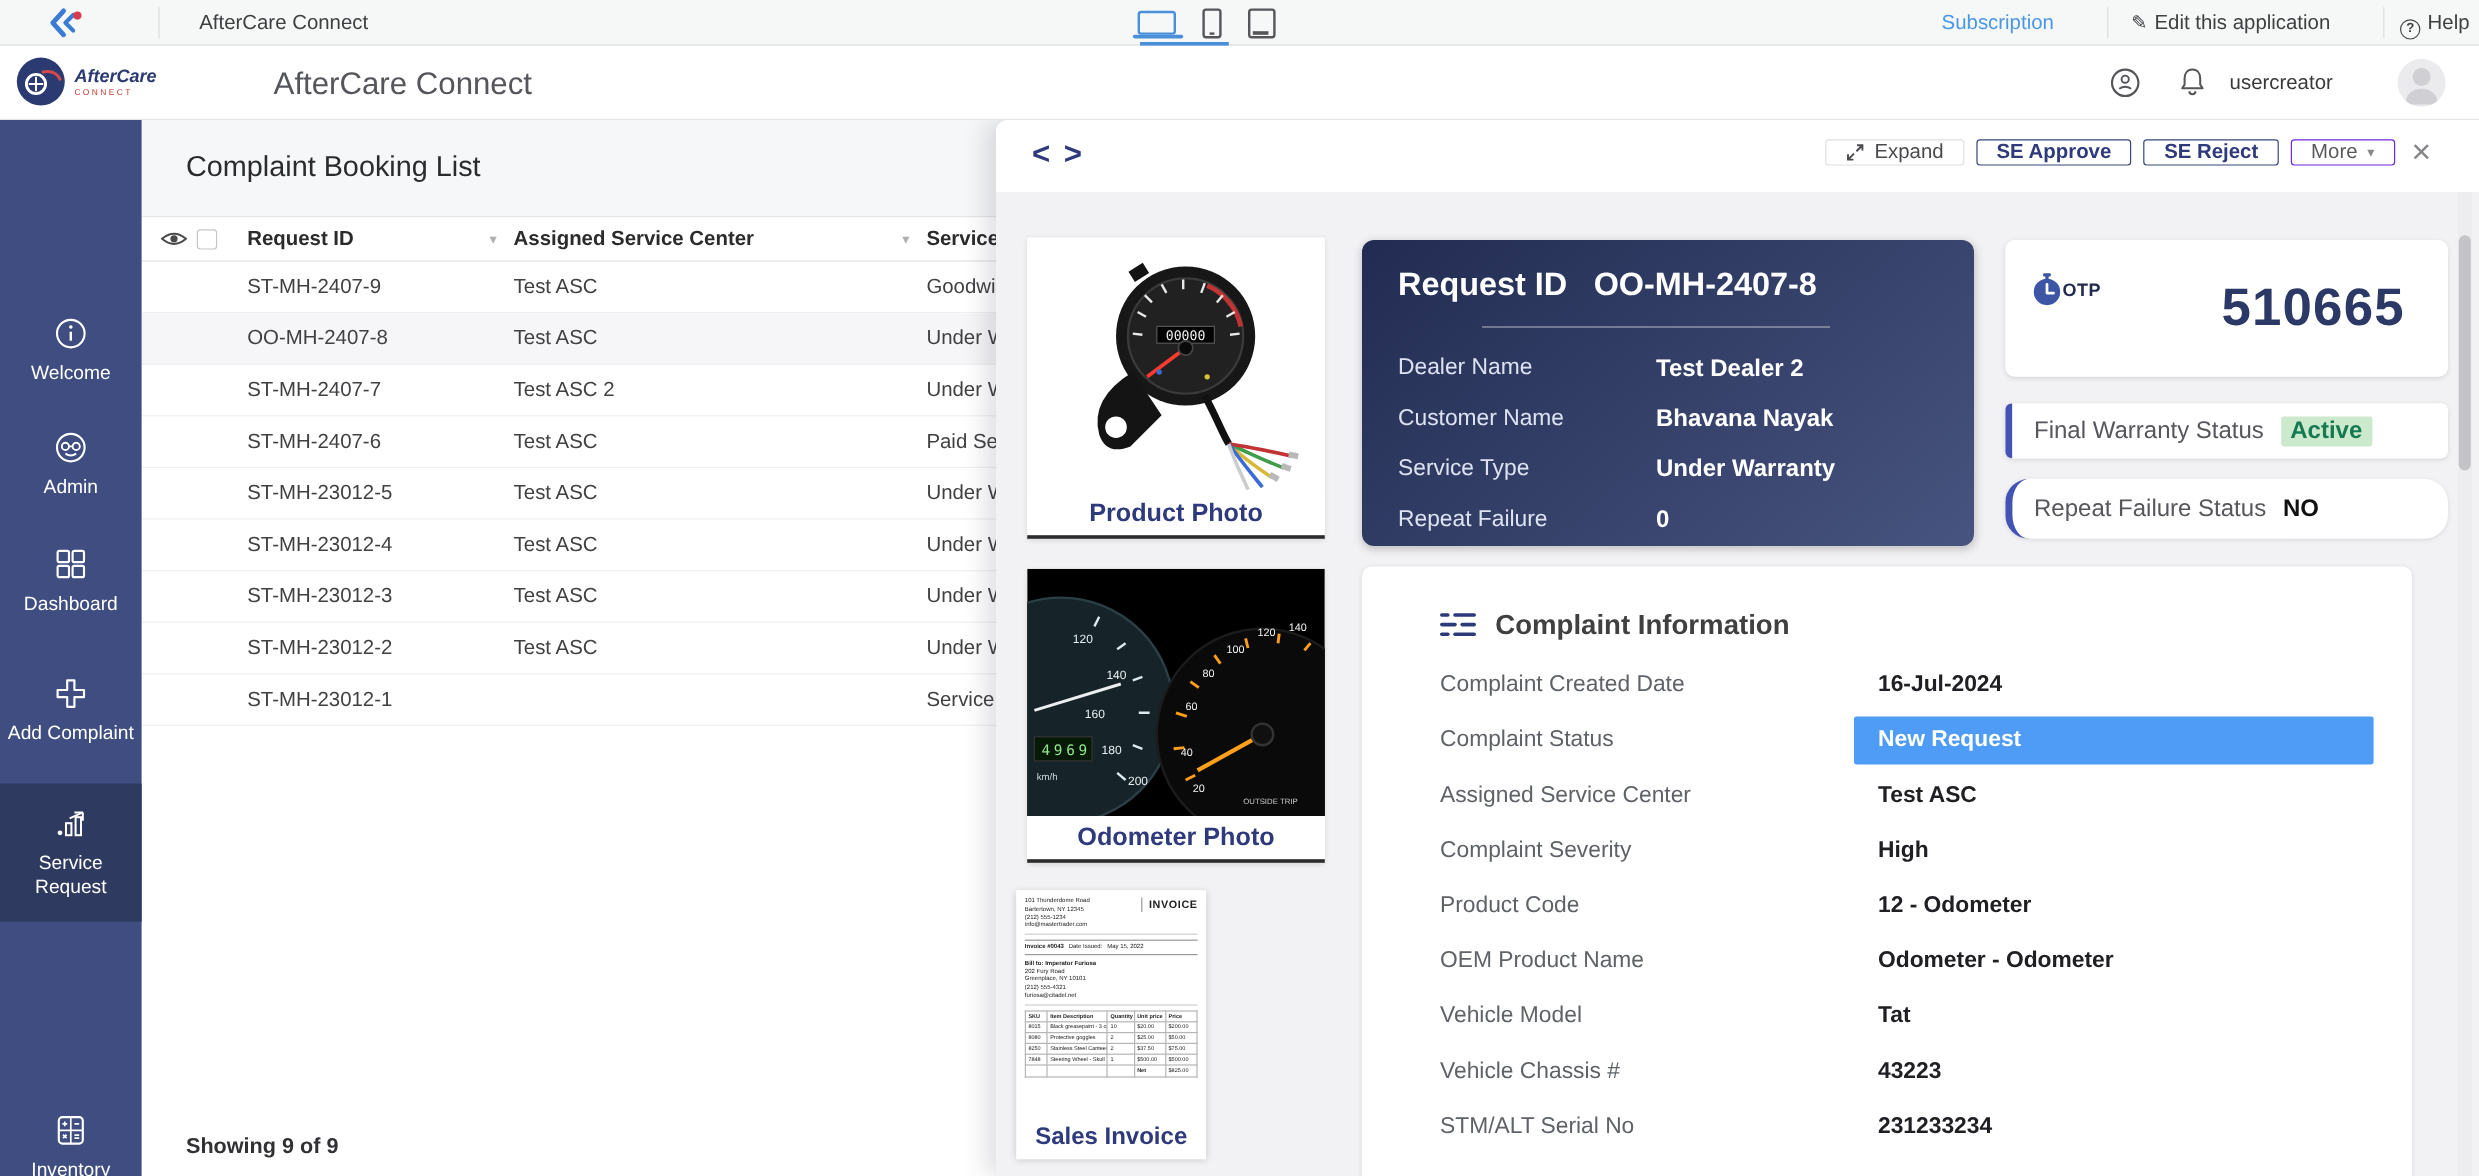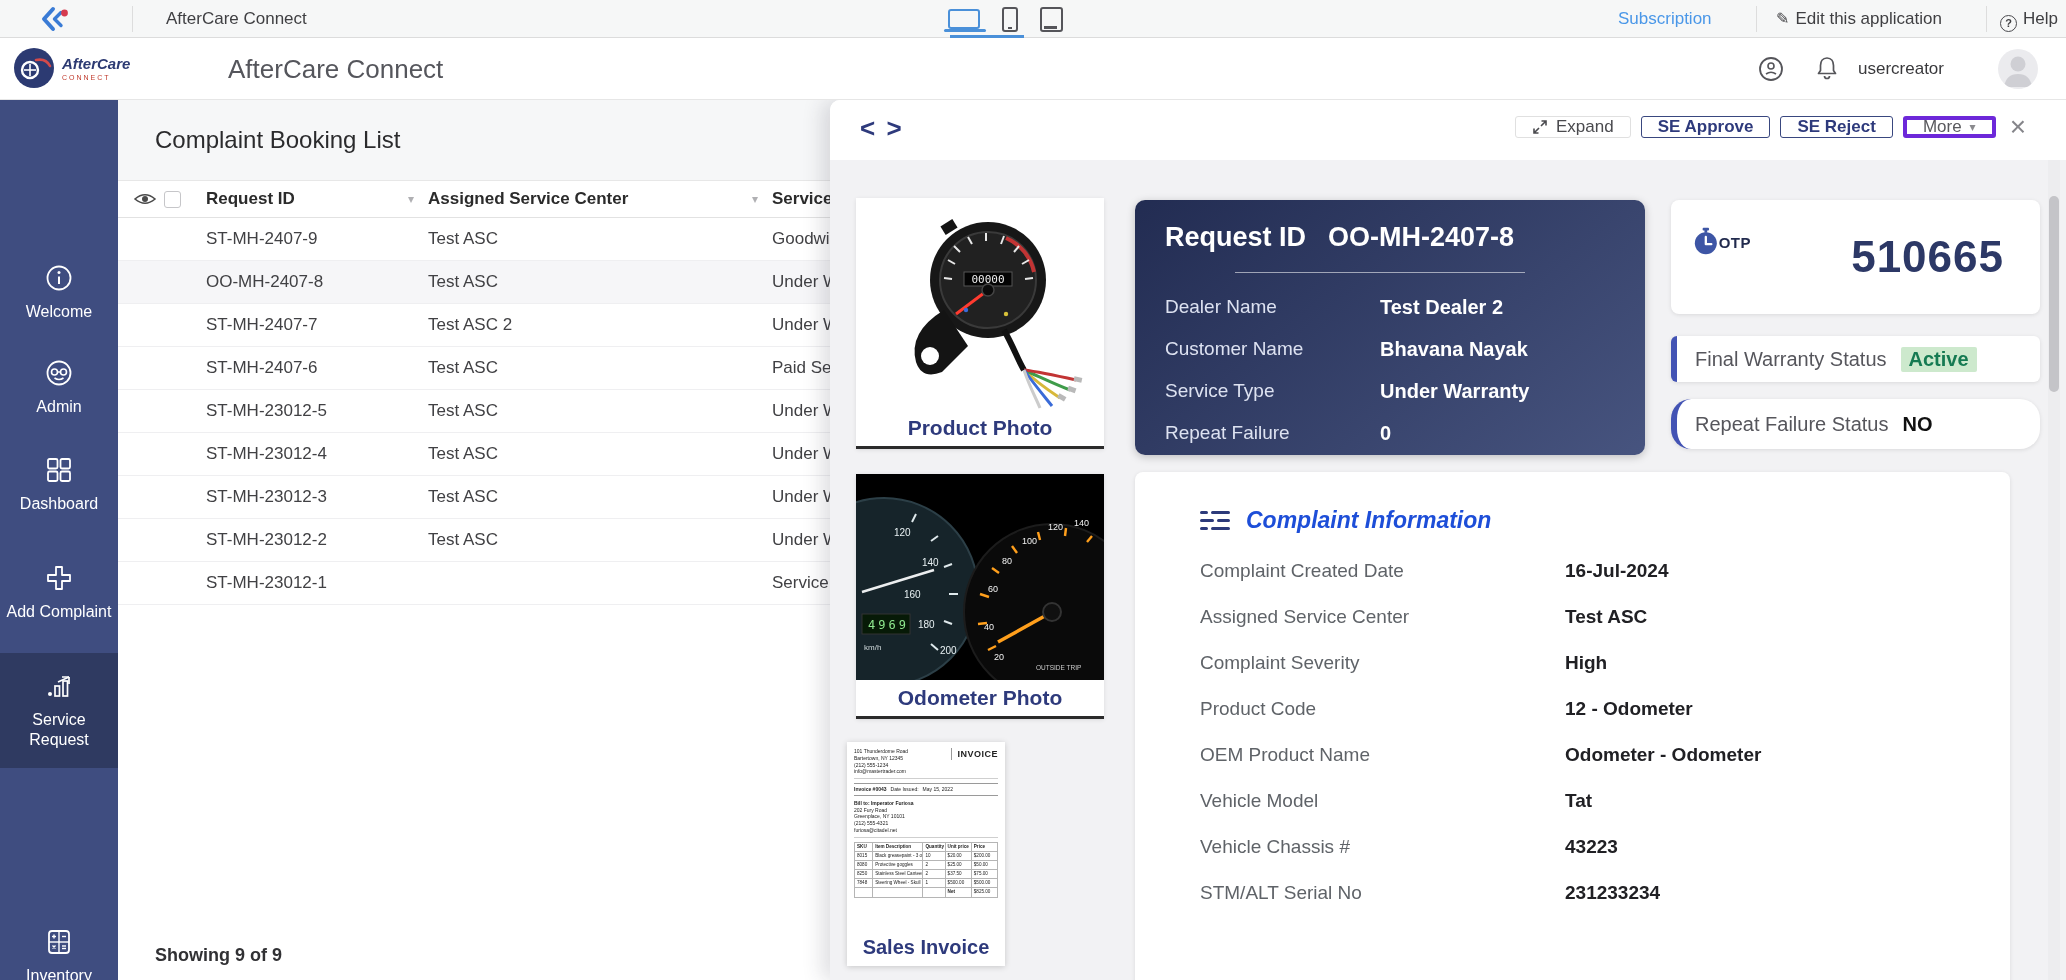--- a/index.html
+++ b/index.html
@@ -67,21 +67,21 @@
   .list-footer { position:absolute; left:37px; top:845px; font-size:18px; font-weight:600; color:#313134; }
 
   
   .panel { position:absolute; left:830px; top:100px; width:1236px; height:880px; background:#fff; border-radius:10px 0 0 0; box-shadow:-8px 0 20px rgba(40,40,60,.15); z-index:50; }
   .ptoolbar { position:relative; height:60px; background:#fff; border-radius:10px 0 0 0; }
   .code-icon { position:absolute; left:30px; top:13px; font-size:26px; font-weight:bold; color:#2e3a7c; letter-spacing:2px; cursor:pointer; }
   .pt-buttons { position:absolute; right:36px; top:11px; display:flex; gap:10px; align-items:center; }
   .btn { height:22px; display:inline-flex; align-items:center; gap:8px; padding:0 16px; background:#fff; border-radius:3px; font-size:17px; cursor:pointer; }
   .btn-expand { border:1px solid #e0e0e0; color:#4a4a4e; }
   .btn-outline { border:1.5px solid #39477f; color:#2e3a7c; font-weight:bold; }
-  .btn-more { border:4px solid #6d28d9; color:#5a5a5e; }
+  .btn-more { border:1px solid #6d28d9; color:#5a5a5e; }
   .btn-more .mcaret { font-size:12px; color:#8a8a8e; }
   .btn-close { border:none; padding:0 4px; font-size:28px; color:#85858a; background:transparent; cursor:pointer; }
 
   .pbody { position:absolute; left:0; top:60px; width:1236px; height:820px; background:#f2f2f4; overflow:hidden; }
   .wcard { position:absolute; background:#fff; box-shadow:0 1px 4px rgba(0,0,0,.10); }
 
   .card-product { left:26px; top:38px; width:248px; border-radius:2px; }
   .card-odometer { left:26px; top:314px; width:248px; border-radius:2px; }
   .photo-caption { height:36px; display:flex; align-items:center; justify-content:center; font-size:21px; font-weight:bold; color:#2e3a7c; background:#fff; }
   .photo-underline { height:3px; background:#2b2b2b; }
@@ -118,21 +118,21 @@
   .status-card { left:841px; width:369px; border-radius:6px; border-left:6px solid #4353b4; display:flex; align-items:center; padding-left:18px; gap:14px; }
   .sc1 { top:176px; height:46px; }
   .sc2 { top:239px; height:50px;border-radius:20px; }
   .status-label { font-size:20px; color:#56565c; }
   .badge-green { background:#cde9cd; color:#157a52; font-weight:bold; font-size:20px; padding:1px 8px; border-radius:2px; }
   .status-no { font-size:20px; font-weight:bold; color:#111; }
 
   
   .info-card { left:305px; top:312px; width:875px; height:520px; border-radius:8px; padding-left:65px; padding-top:34px; }
   .info-header { display:flex; align-items:center; gap:16px; height:28px; }
-  .info-title { font-size:23px; font-weight:bold; color:#1d4ed8;font-style:italic; }
+  .info-title { font-size:23px; font-weight:bold; color:#404040; }
   .list-glyph { width:30px; height:20px; position:relative; }
   .list-glyph i { position:absolute; left:0; height:2.5px; background:#2c3a7a; border-radius:2px; }
   .list-glyph i:nth-child(1){ top:1px; width:8px; }
   .list-glyph i:nth-child(2){ top:1px; left:11px; width:19px; }
   .list-glyph i:nth-child(3){ top:9px; width:14px; }
   .list-glyph i:nth-child(4){ top:9px; left:17px; width:13px; }
   .list-glyph i:nth-child(5){ top:17px; width:8px; }
   .list-glyph i:nth-child(6){ top:17px; left:11px; width:19px; }
   .info-fields { margin-top:14px; }
   .fr { display:flex; align-items:center; height:46px; }
@@ -630,20 +630,24 @@
               <i></i>
             </span>
           <span class="info-title">Complaint Information</span>
         </div>
         <div class="info-fields">
           <div class="fr">
             <span class="fl">Complaint Created Date</span>
             <span class="fv">16-Jul-2024</span>
           </div>
           <div class="fr">
+            <span class="fl">Complaint Status</span>
+            <span class="fv badge-blue">New Request</span>
+          </div>
+          <div class="fr">
             <span class="fl">Assigned Service Center</span>
             <span class="fv">Test ASC</span>
           </div>
           <div class="fr">
             <span class="fl">Complaint Severity</span>
             <span class="fv">High</span>
           </div>
           <div class="fr">
             <span class="fl">Product Code</span>
             <span class="fv">12 - Odometer</span>

